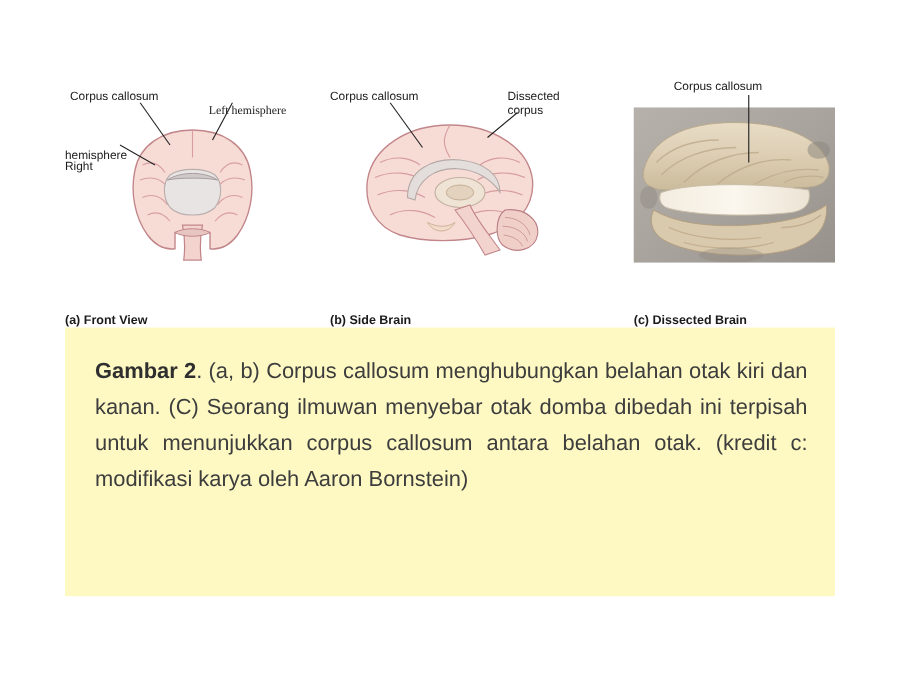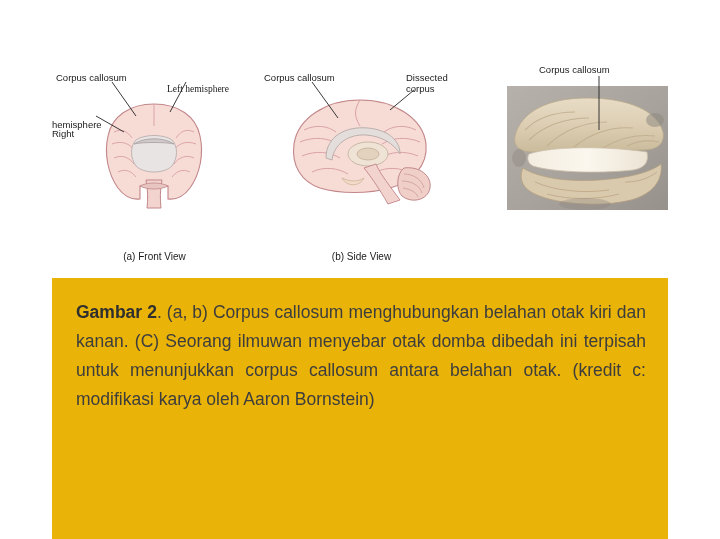--- a/index.html
+++ b/index.html
@@ -43,45 +43,46 @@
     font-size: 9.5px;
     color: #1a1a1a;
     line-height: 11px;
     white-space: nowrap;
   }
 
   .caption-sub {
     position: absolute;
     bottom: -22px;
     width: 100%;
-    text-align: center;
+    text-align: left;
     font-size: 10px;
     color: #1a1a1a;
+    font-weight: bold;
   }
 
   
   .art { position: absolute; left: 0; top: 22px; width: 100%; height: 135px; }
 
   
   .photo {
     position: absolute;
     left: 0; top: 26px;
     width: 161px; height: 124px;
     background: linear-gradient(160deg,#b9b4ae 0%, #a9a49e 40%, #9c9791 100%);
     overflow: hidden;
   }
 
   
   .caption-box {
     position: absolute;
     left: 52px;
-    top: 278px;
+    top: 262px;
     width: 616px;
-    height: 262px;
-    background: #eab308;
+    height: 215px;
+    background: #fef9c3;
   }
   .caption-text {
     position: absolute;
     left: 24px;
     top: 20px;
     width: 570px;
     font-size: 17.5px;
     line-height: 29px;
     color: #3d3d3d;
     text-align: justify;
@@ -192,21 +193,21 @@
         <g stroke="#222" stroke-width="0.9" fill="none">
           <path d="M48 0 L 74 36"></path>
           <path d="M150 8 L 126 28"></path>
         </g>
       </svg>
 
       <div class="callout-label" style="left:0px; top:12px;">Corpus callosum</div>
       <div class="callout-label" style="left:142px; top:12px;">Dissected</div>
       <div class="callout-label" style="left:142px; top:23px;">corpus</div>
 
-      <div class="caption-sub">(b) Side View</div>
+      <div class="caption-sub">(b) Side Brain</div>
     </div>
 
     <div class="panel panel-c">
 
       <div class="photo">
         <svg viewBox="0 0 161 124" width="161" height="124">
           <defs>
             <linearGradient id="bg" x1="0" y1="0" x2="1" y2="1">
               <stop offset="0%" stop-color="#b6b1aa"></stop>
               <stop offset="55%" stop-color="#a7a29b"></stop>
@@ -256,20 +257,21 @@
       </div>
 
       <svg class="art" viewBox="0 0 161 135" style="top:14px;">
         <g stroke="#222" stroke-width="0.9" fill="none">
           <path d="M92 2 L 92 56"></path>
         </g>
       </svg>
 
       <div class="callout-label" style="left:32px; top:4px;">Corpus callosum</div>
 
+      <div class="caption-sub">(c) Dissected Brain</div>
     </div>
 
   </div>
 
   <div class="caption-box">
     <div class="caption-text">
       <b>Gambar 2</b><span>. (a, b) Corpus callosum menghubungkan belahan otak kiri dan kanan. (C) Seorang ilmuwan menyebar otak domba dibedah ini terpisah untuk menunjukkan corpus callosum antara belahan otak. (kredit c: modifikasi karya oleh Aaron Bornstein)</span>
     </div>
   </div>
 

